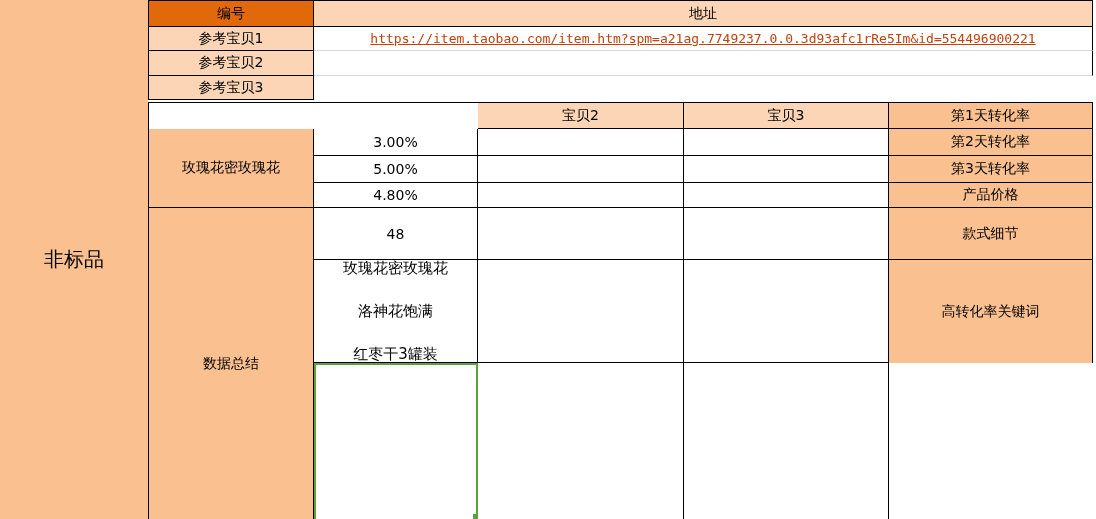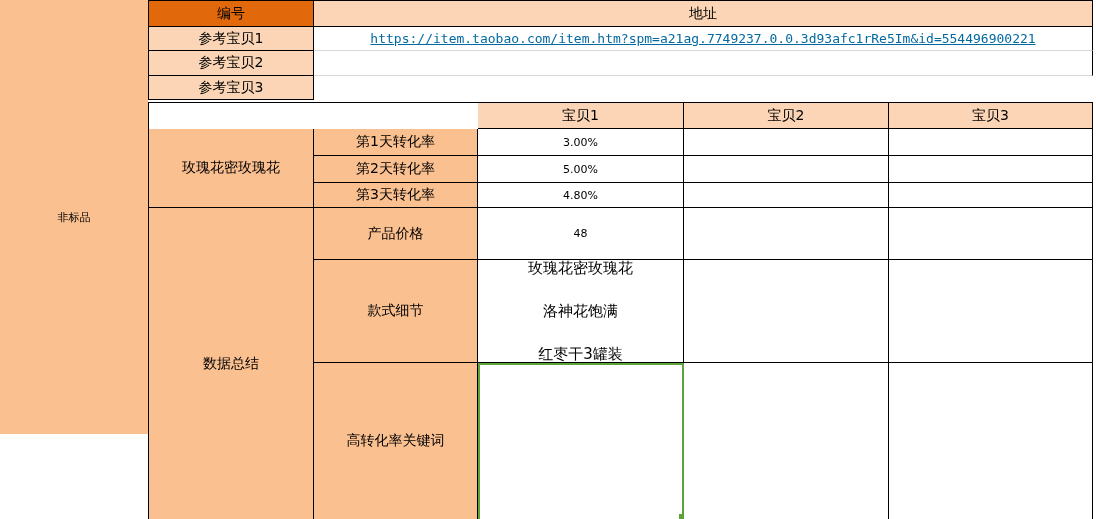--- a/index.html
+++ b/index.html
@@ -2,46 +2,46 @@
 <html><head>
 <meta charset="utf-8">
 <style>
   html,body { margin:0; padding:0; background:#fff; }
   #screen {
     position:relative; width:1096px; height:519px; overflow:hidden;
     background:#fff; font-family:"DejaVu Sans","Liberation Sans",sans-serif; color:#000;
   }
   
   #sidebar-cell {
-    position:absolute; left:0; top:0; width:148px; height:434px;
+    position:absolute; left:0; top:0; width:148px; height:519px;
     background:#FAC090; display:flex; align-items:center; justify-content:center;
-    font-size:11px;
+    font-size:20px;
   }
   
   .sheet { position:absolute; left:148px; display:grid; box-sizing:border-box;
            border-top:1px solid #000; border-left:1px solid #000; background:#fff; }
   #url-table   { top:0;   width:945px; height:100px;
                  grid-template-columns:165px 1fr;
                  grid-template-rows:26px 24px 25px auto; }
   #data-table  { top:102px; width:945px; height:417px;
                  grid-template-columns:165px 164px 206px 205px 1fr;
                  grid-template-rows:26px 27px 27px 25px 52px 103px auto; }
   .c { box-sizing:border-box; display:flex; align-items:center; justify-content:center;
        border-right:1px solid #000; border-bottom:1px solid #000;
        font-size:14px; overflow:hidden; }
   .bg-hd { background:#E2690B; }
   .bg-lt { background:#FBD5B5; }
   .bg-md { background:#FAC090; }
   .bg-wh { background:#fff; }
   .sep-gray { border-bottom-color:#D8D8D8; }
   .no-bb { border-bottom:none; }
   .no-br { border-right:none; }
-  .val { font-size:11px; }
+  .val { font-size:14px; }
   .lines { flex-direction:column; line-height:27px; font-size:15px;gap:16px; }
-  .url-link { color:#0369a1; text-decoration:underline;
+  .url-link { color:#c2410c; text-decoration:underline;
               font-family:"DejaVu Sans Mono","Liberation Mono",monospace; font-size:13px;
               white-space:nowrap; }
   
   .span-head { grid-column:1 / 3;margin-top:36px; }
   .merge-conv { grid-row:2 / 5; grid-column:1; }
   .merge-summ { grid-row:5 / 8; grid-column:1; }
   
   .selected {
     position:relative; border:2px solid #5CA33C; border-bottom:none;
     justify-content:flex-start; padding-left:3px; font-size:15px; white-space:pre;
@@ -85,23 +85,20 @@
     </div>
     <div class="c bg-wh no-bb no-br">
       <span></span>
     </div>
   </div>
 
   <div id="data-table" class="sheet">
 
     <div class="c bg-hd span-head">
       <span>参考宝贝</span>
-    </div>
-    <div class="c bg-lt">
-      <span>宝贝1</span>
     </div>
     <div class="c bg-lt">
       <span>宝贝2</span>
     </div>
     <div class="c bg-lt">
       <span>宝贝3</span>
     </div>
 
     <div class="c bg-md merge-conv">
       <span>玫瑰花密玫瑰花</span>

